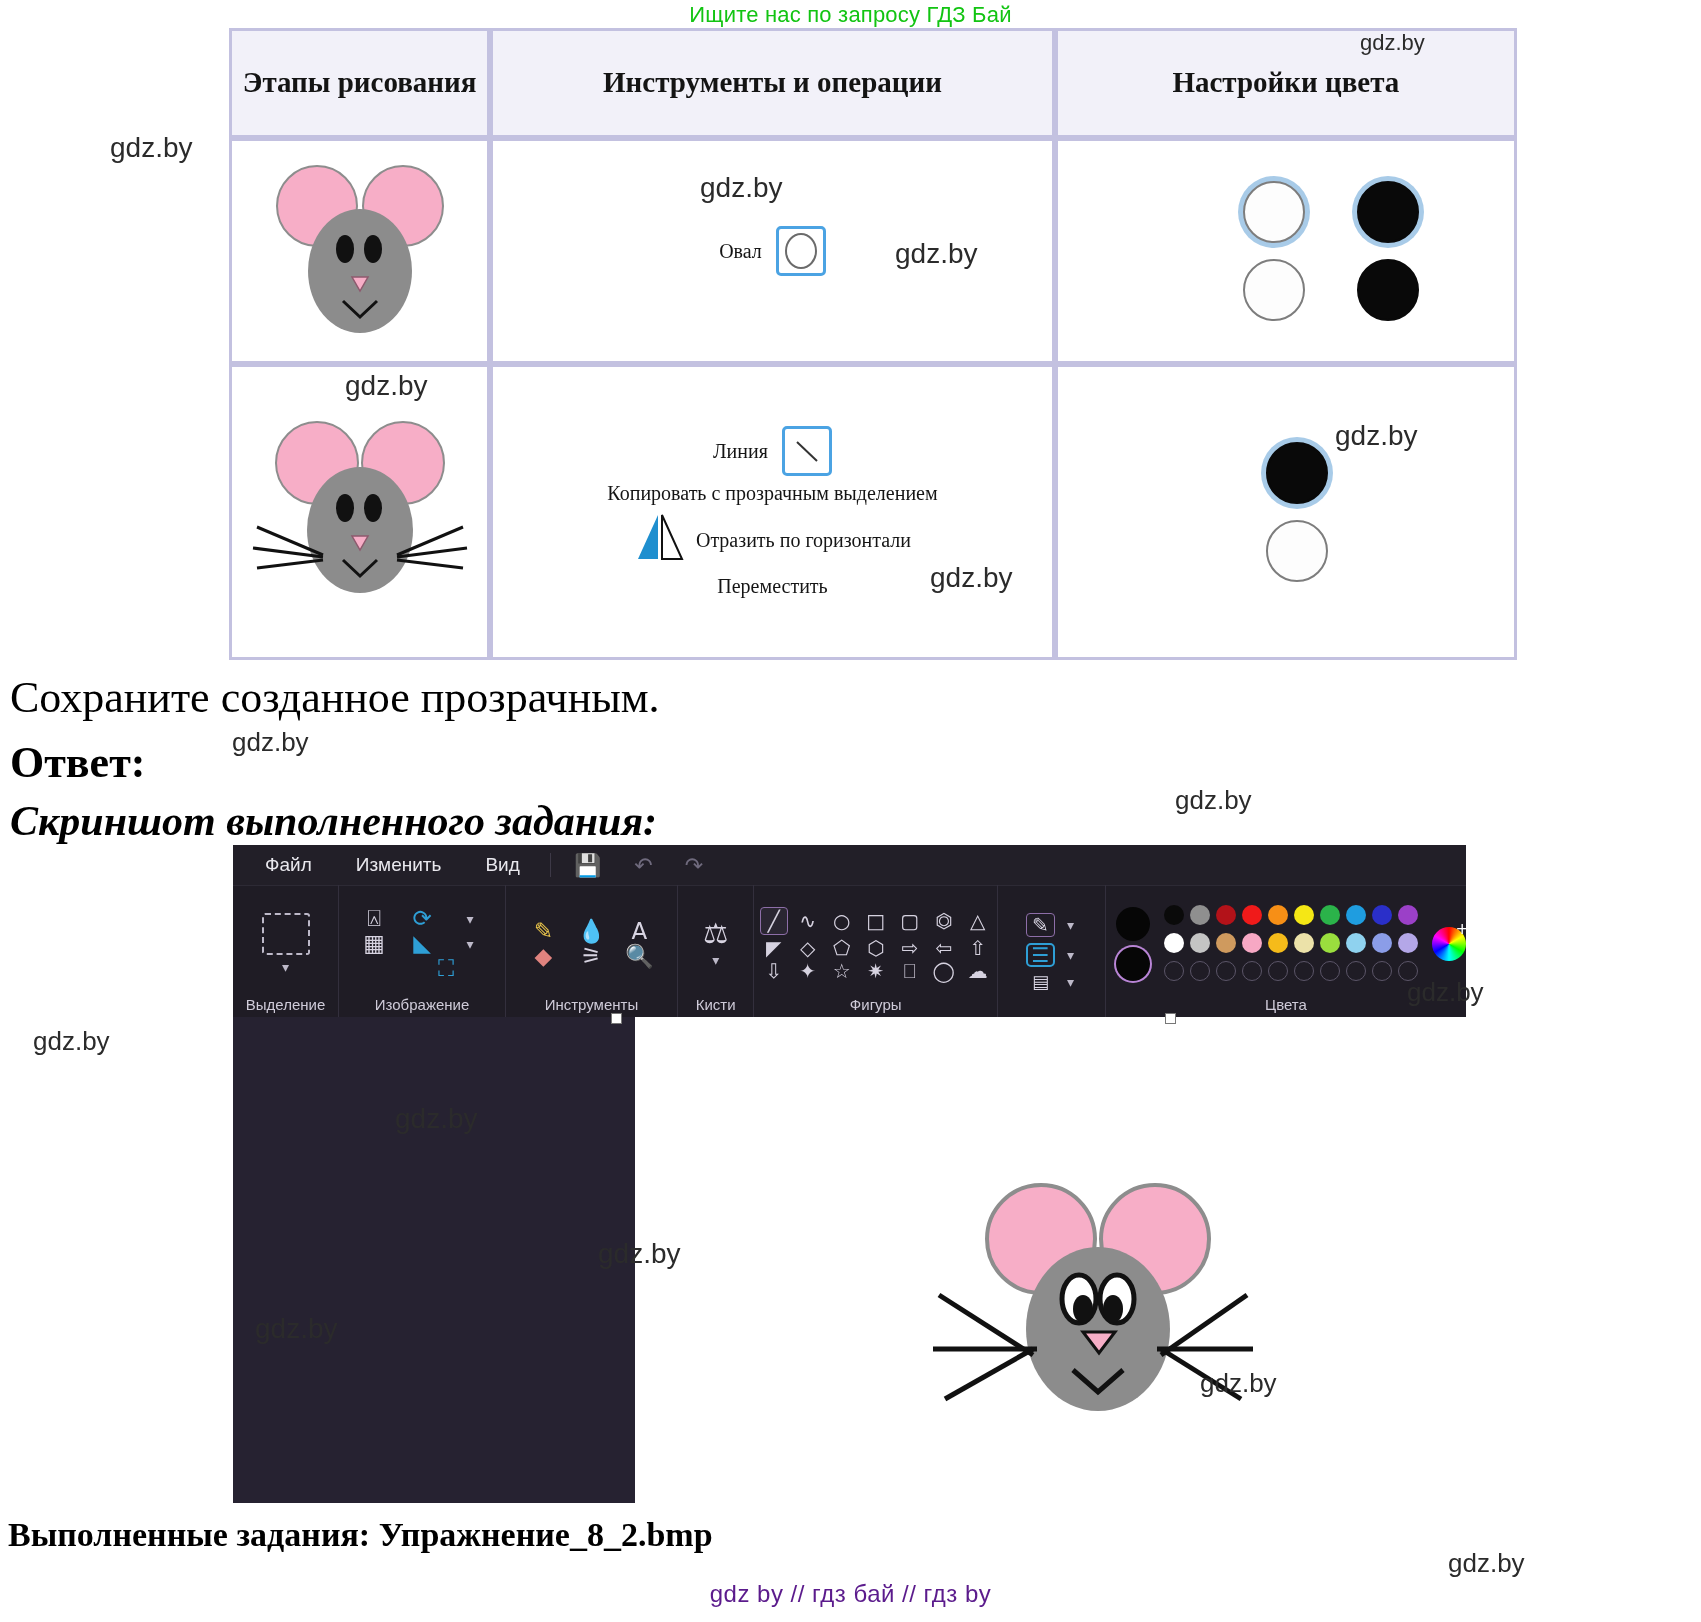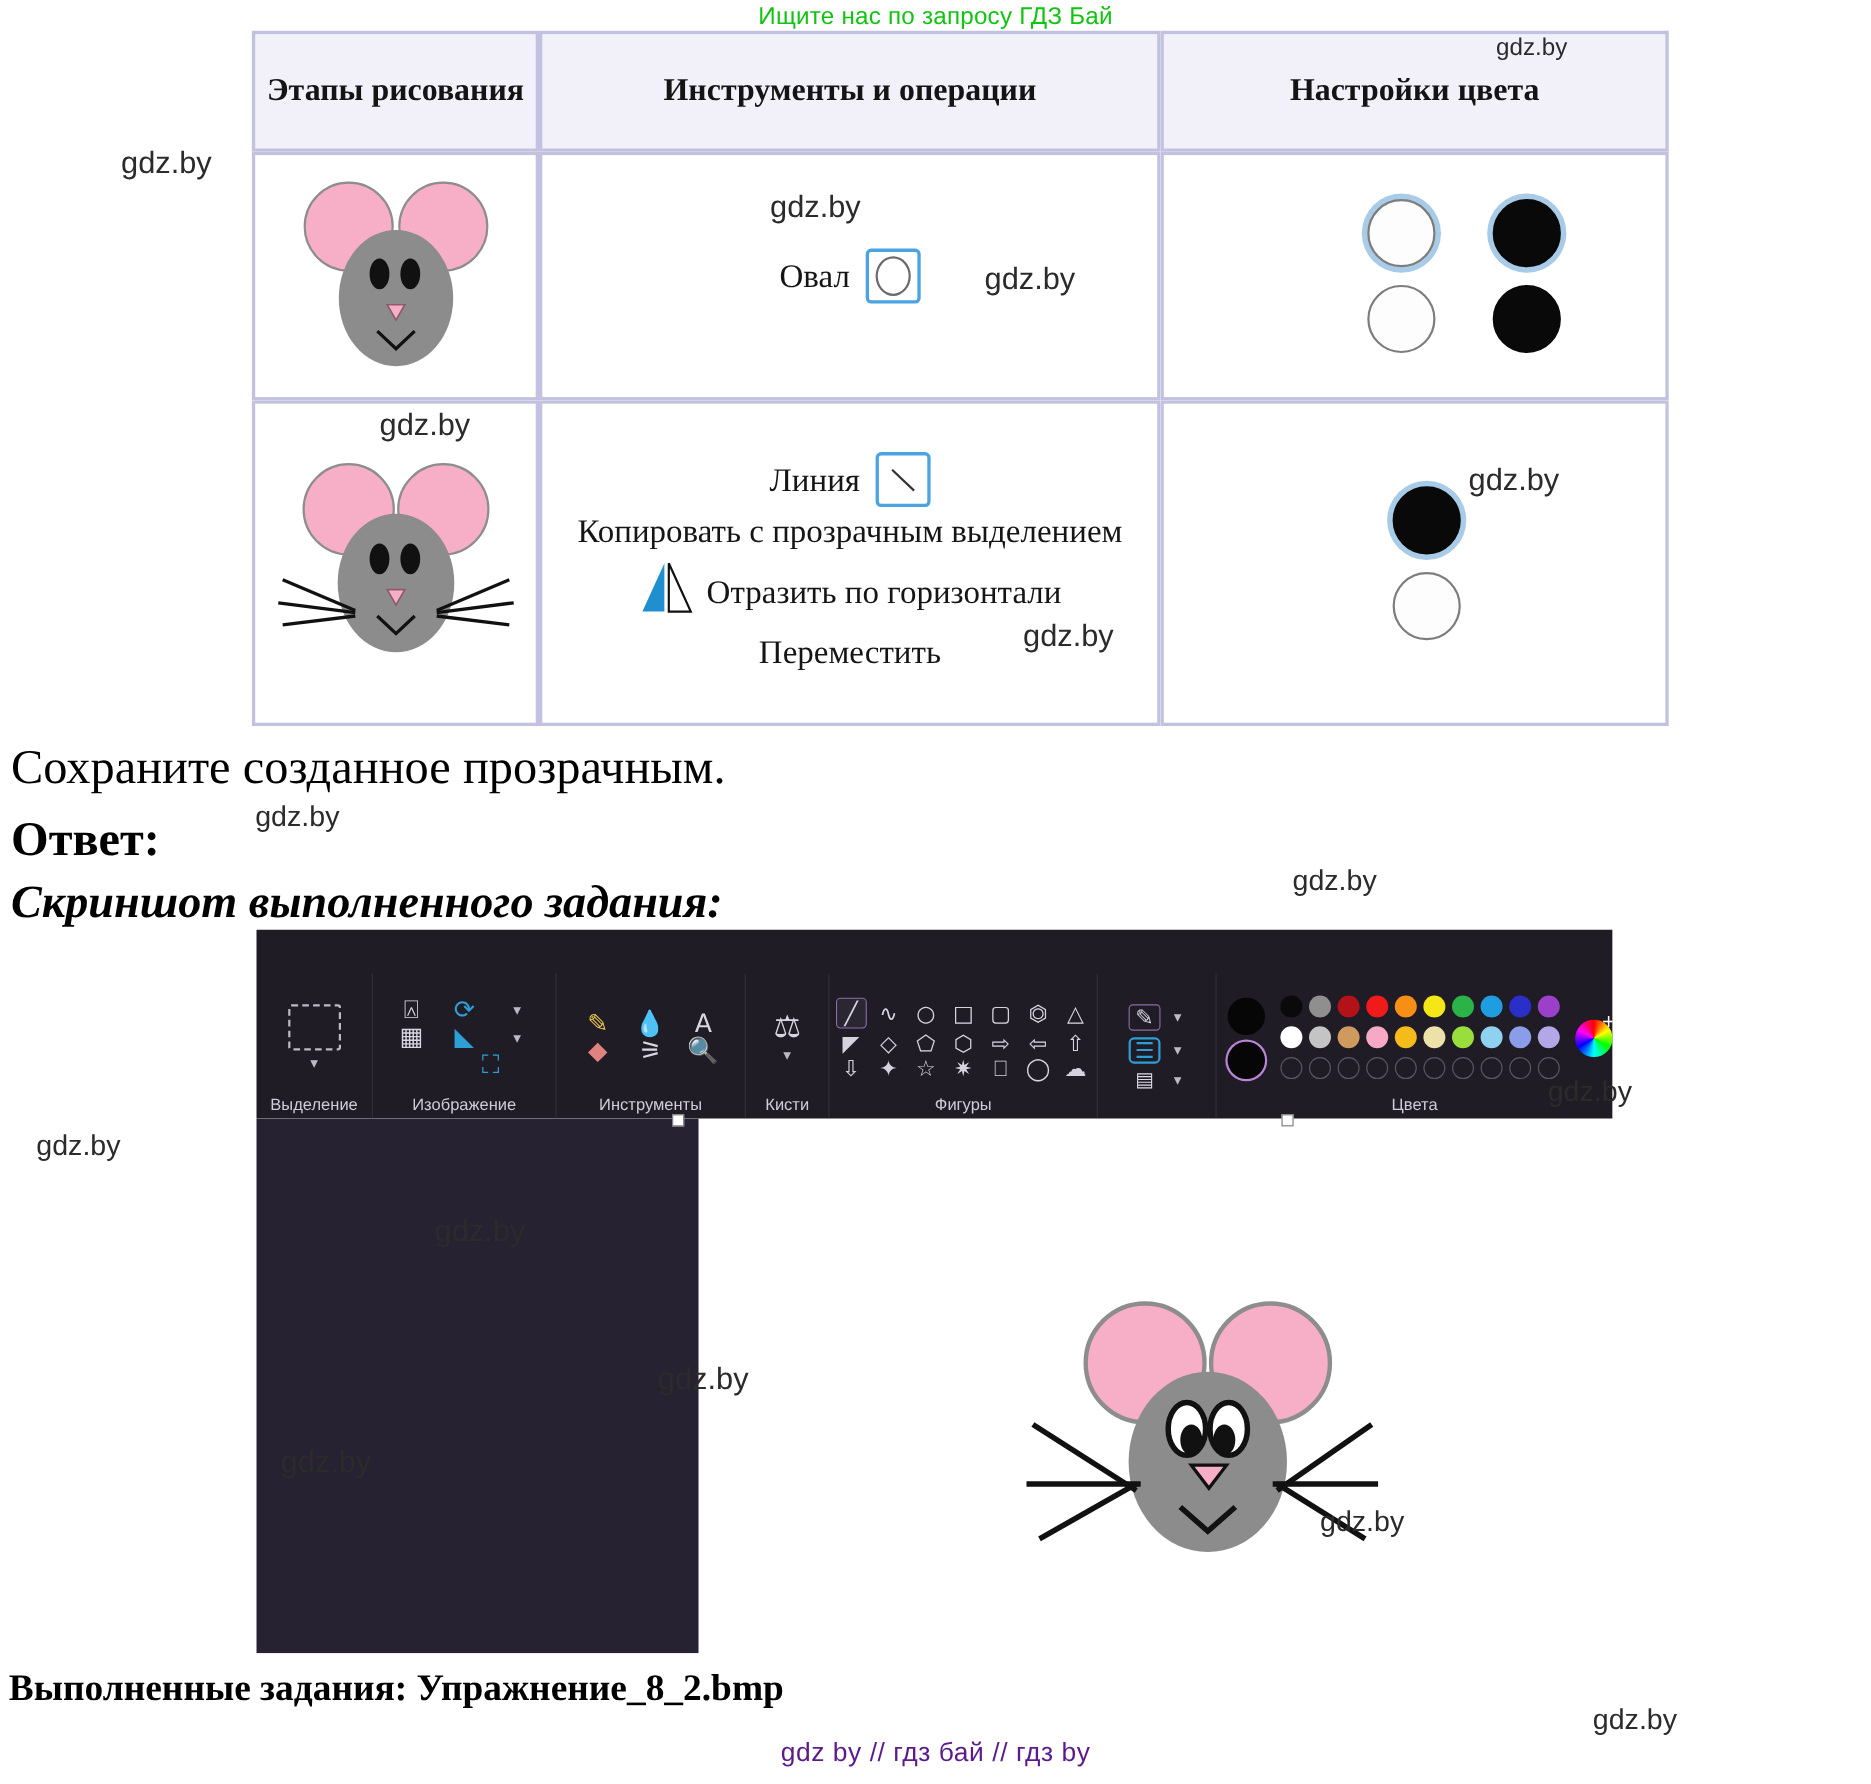--- a/index.html
+++ b/index.html
@@ -64,21 +64,21 @@
   }
   .c1 { width: 256px; }
   .c2 { width: 570px; }
   .c3 { width: 462px; }
 
   .row1 td { height: 220px; }
   .row2 td { height: 290px; }
 
   .opslist {
     text-align: center;
-    font-size: 30px;
+    font-size: 20px;
     color: #151515;
     line-height: 1.30;
     font-family: "Liberation Serif", serif;
   }
   .oprow {
     display: flex;
     align-items: center;
     justify-content: center;
     gap: 14px;
   }
@@ -379,20 +379,29 @@
 <div class="h-save">Сохраните созданное прозрачным.</div>
 <div class="h-answer">Ответ:</div>
 <div class="h-screen">Скриншот выполненного задания:</div>
 <div class="h-done">Выполненные задания: Упражнение_8_2.bmp</div>
 <div class="footer">gdz by  //  гдз бай  //  гдз by</div>
 
 <div class="paint">
 
   <div class="ribbon">
 
+    <div class="menubar">
+      <span class="mi">Файл</span>
+      <span class="mi">Изменить</span>
+      <span class="mi">Вид</span>
+      <span class="mdiv"></span>
+      <span class="icoBtn">💾</span>
+      <span class="icoBtn dim">↶</span>
+      <span class="icoBtn dim">↷</span>
+    </div>
 
     <div class="groups">
 
       <div class="grp g-sel">
         <div class="gbody" style="flex-direction:column;gap:4px;">
           <span class="selbox"></span>
           <span class="chev">▾</span>
         </div>
         <div class="glabel">Выделение</div>
       </div>

